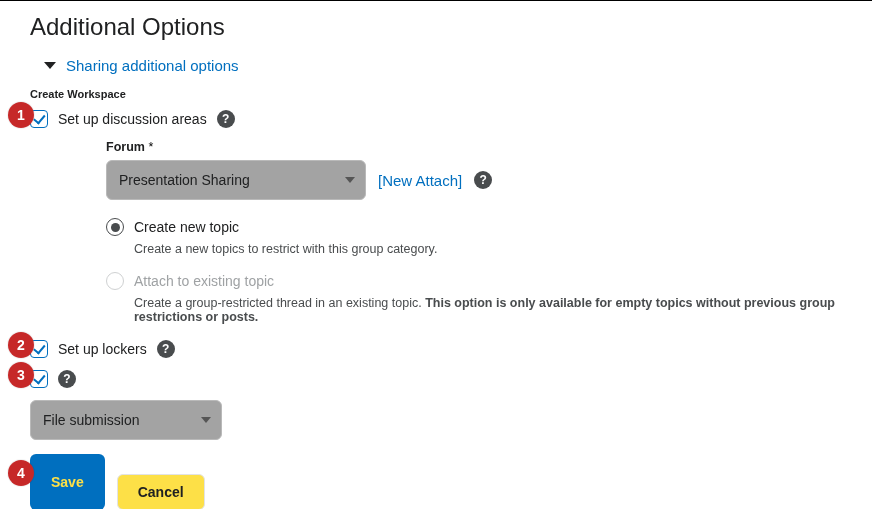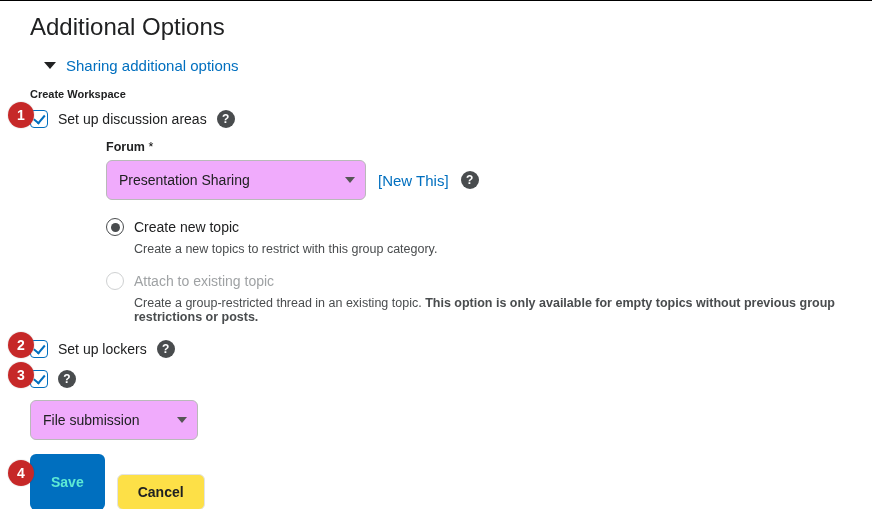--- a/index.html
+++ b/index.html
@@ -96,21 +96,21 @@
   }
   .field-label .required { color: #000; font-weight: 400; }
   .select {
     border: 1px solid #b9b9b9;
     border-radius: 6px;
     padding: 0 30px 0 12px;
     height: 40px;
     display: inline-flex;
     align-items: center;
     font-size: 14px;
-    background: #f0abfc;
+    background: #a3a3a3;
     cursor: pointer;
     position: relative;
   }
   .select .chev {
     position: absolute;
     right: 10px;
     top: 50%;
     transform: translateY(-50%);
     width: 0; height: 0;
     border-left: 5px solid transparent;
@@ -147,38 +147,38 @@
     gap: 10px;
     margin-bottom: 6px;
   }
   .radio-row.disabled .radio-label { color: #9fa2a4; }
   .radio-desc {
     font-size: 12.5px;
     color: #494c4e;
     margin: 0 0 16px 28px;
   }
   .radio-desc .locked { font-weight: 700; }
-  .select-narrow { width: 168px; }
+  .select-narrow { width: 192px; }
   .select-wide { width: 260px; }
   .buttons {
     display: flex;
     gap: 12px;
     margin-top: 14px;
   }
   .btn {
     padding: 9px 20px;
     border-radius: 6px;
     font-size: 14px;
     font-weight: 700;
     cursor: pointer;
     border: 1px solid transparent;
   }
   .btn-primary {
     background: #006fbf;
-    color: #5eead4;
+    color: #fde047;
   }
   .btn-secondary {
     background: #fde047;
     color: #202122;
     border: 1px solid #e2e3e5;
     margin-top: 20px;
   }
   .step-badge {
     position: absolute;
     width: 26px; height: 26px;
@@ -221,21 +221,21 @@
   <div class="indent-1">
     <span class="field-label">
       <span>Forum</span>
       <span class="required">*</span>
     </span>
     <div class="forum-row">
       <div class="select select-wide">
         <span>Presentation Sharing</span>
         <span class="chev"></span>
       </div>
-      <a href="#" class="link">[New This]</a>
+      <a href="#" class="link">[New Attach]</a>
       <span class="help-icon">?</span>
     </div>
 
     <div class="radio-row">
       <span class="radio selected"></span>
       <span class="radio-label">Create new topic</span>
     </div>
     <p class="radio-desc">Create a new topics to restrict with this group category.</p>
 
     <div class="radio-row disabled">

